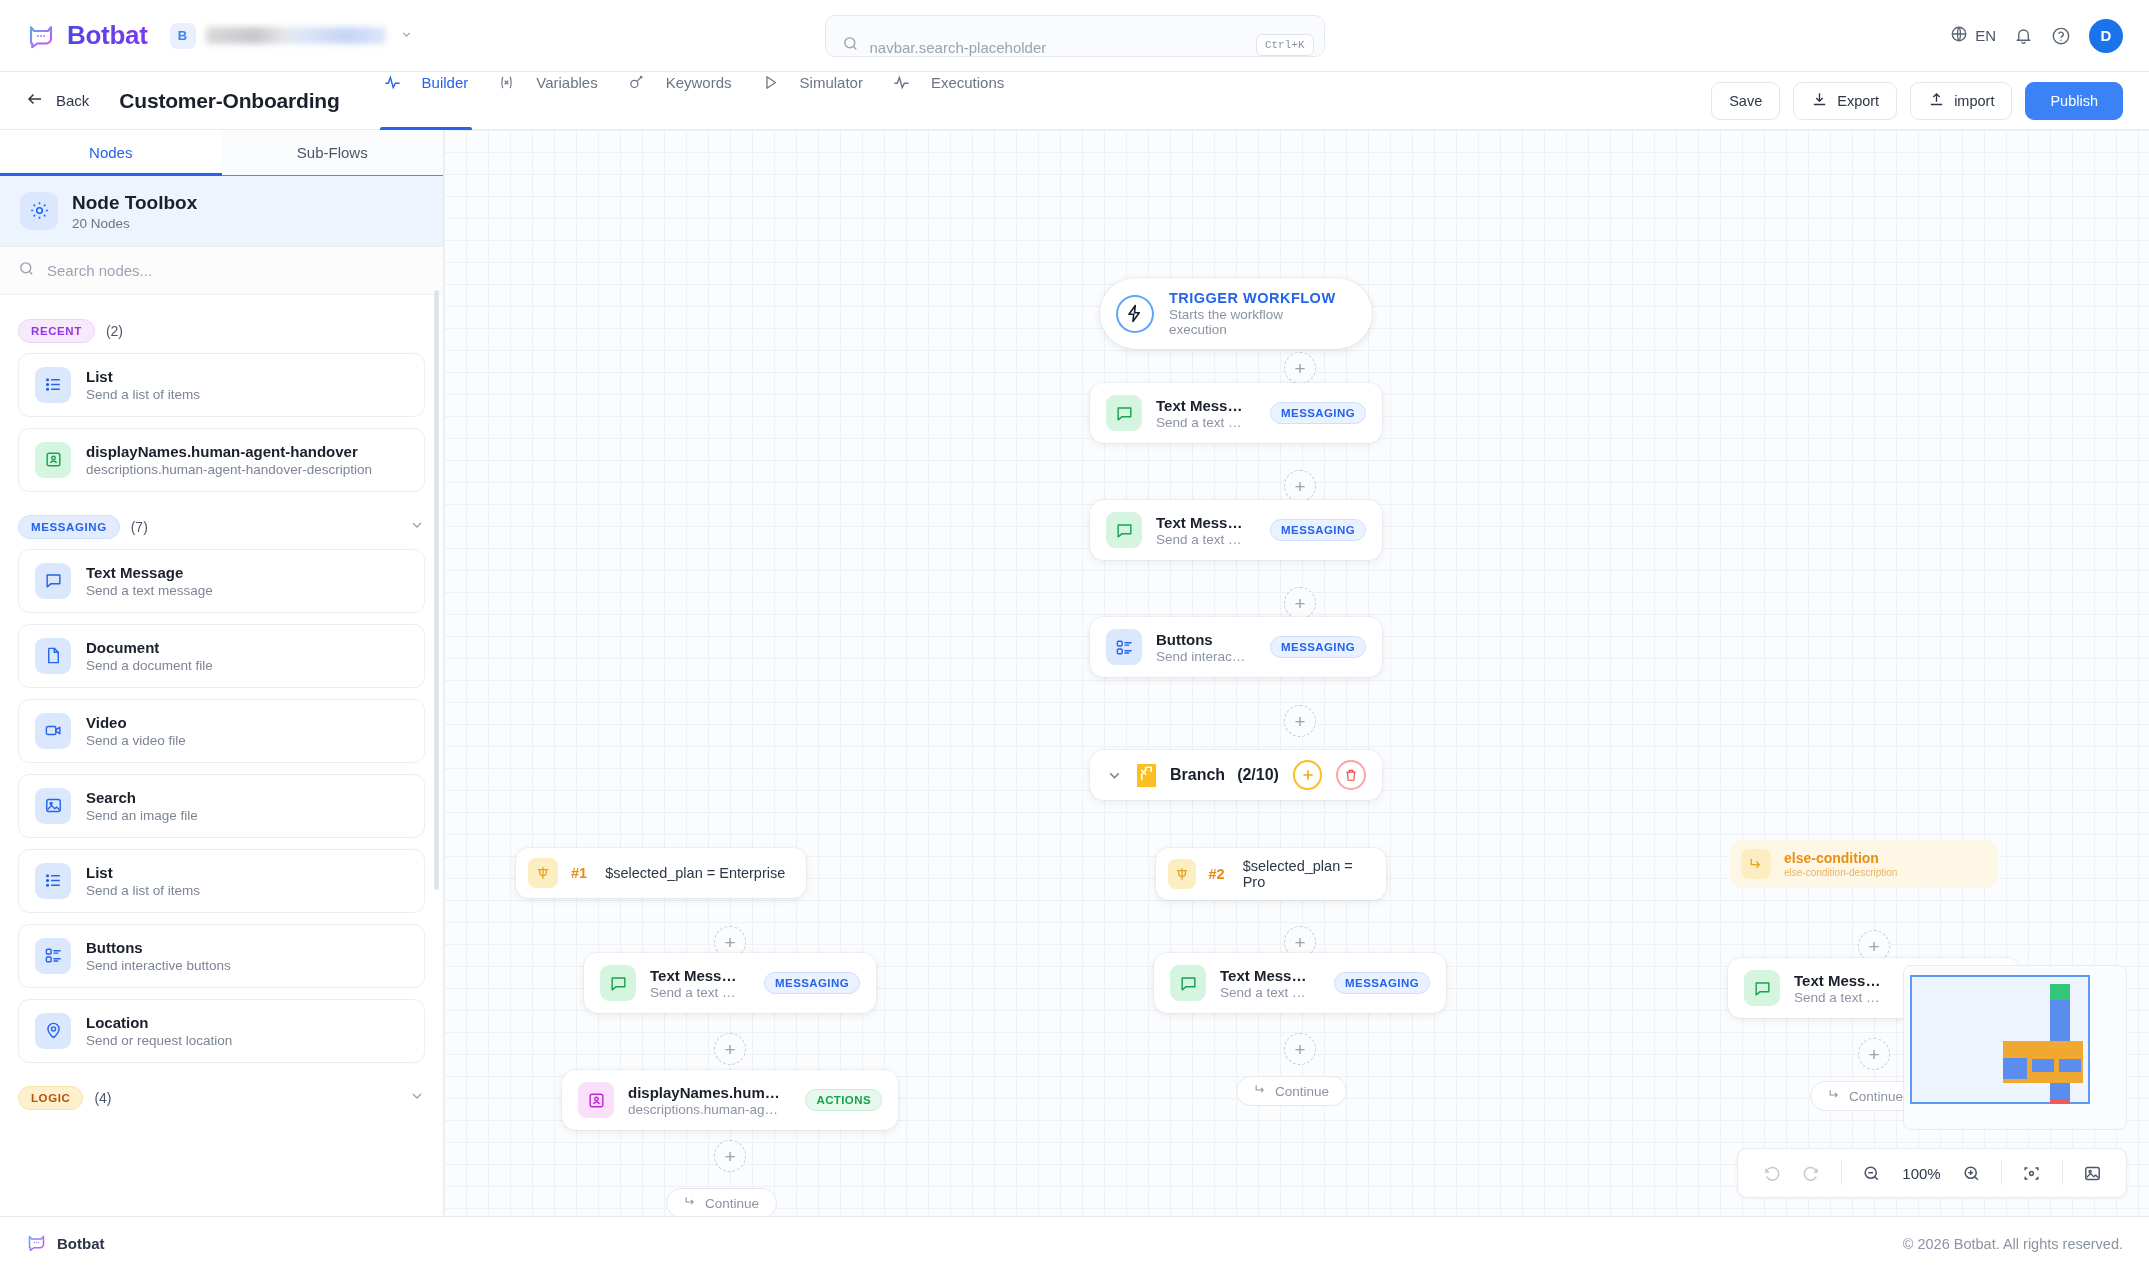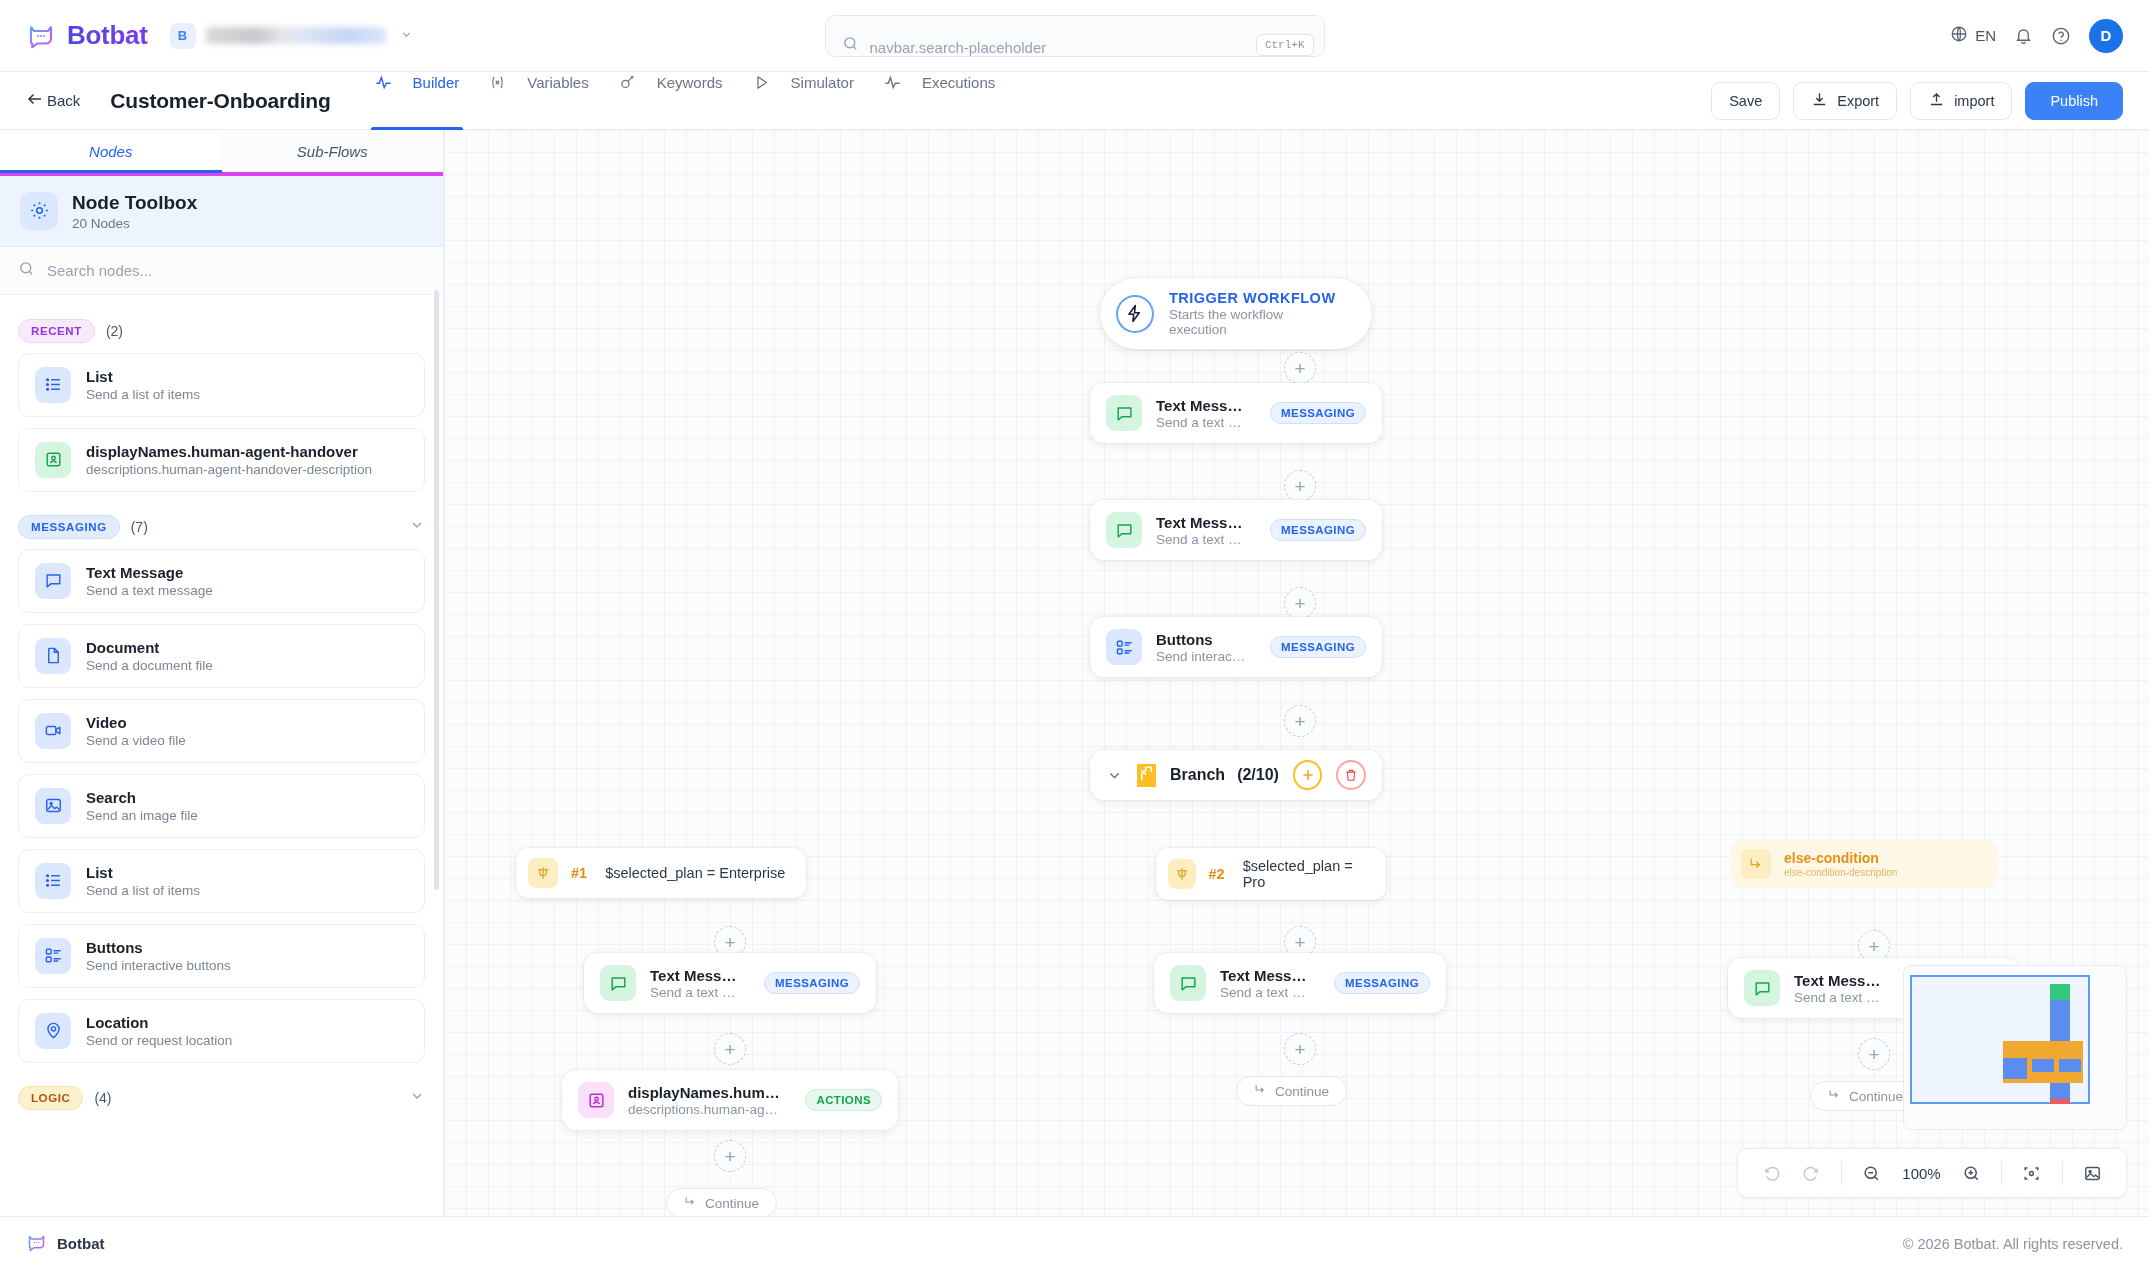--- a/index.html
+++ b/index.html
@@ -71,21 +71,21 @@
     font-size: 15px; font-weight: bold;
     display: flex; align-items: center; justify-content: center;
   }
 
   
   .subheader {
     height: 58px; min-height: 58px; background: #fff;
     border-bottom: 1px solid #e8ebf0;
     display: flex; align-items: center; padding: 0 26px;
   }
-  .back-btn { display: flex; align-items: center; gap: 3px; color: #2d3748; font-size: 15px; }
+  .back-btn { display: flex; align-items: center; gap: 12px; color: #2d3748; font-size: 15px; }
   .flow-title { font-size: 21px; font-weight: bold; color: #1a202c; margin-left: 30px; letter-spacing: -0.2px; }
   .tabs { display: flex; align-items: center; gap: 30px; margin-left: 44px; height: 58px; }
   .tab {
     display: flex; align-items: flex-start; gap: 21px;
     font-size: 15px; color: #6b7585; height: 58px;
     position: relative; padding-top: 2px;
   }
   .tab.active { color: #2563eb; font-weight: 500; }
   .tab.active::after {
     content: ''; position: absolute; left: -4px; right: -4px; bottom: 0;
@@ -101,21 +101,21 @@
 
   
   .body { flex: 1; display: flex; min-height: 0; position: relative; }
 
   
   .sidebar {
     width: 444px; min-width: 444px; background: #fff;
     border-right: 1px solid #e8ebf0; display: flex; flex-direction: column;
     position: relative;
   }
-  .side-tabs { display: flex; height: 46px; border-bottom: 4px solid #d946ef; font-style: italic; }
+  .side-tabs { display: flex; height: 46px; border-bottom: 1px solid #d946ef; }
   .side-tab {
     flex: 1; display: flex; align-items: center; justify-content: center;
     font-size: 15px; color: #4a5568; position: relative; background: #fbfcfd;
   }
   .side-tab.active { color: #2563eb; background: #fff; }
   .side-tab.active::after {
     content: ''; position: absolute; left: 0; right: 0; bottom: -1px;
     height: 3px; background: #2563eb;
   }
   .toolbox-head {

